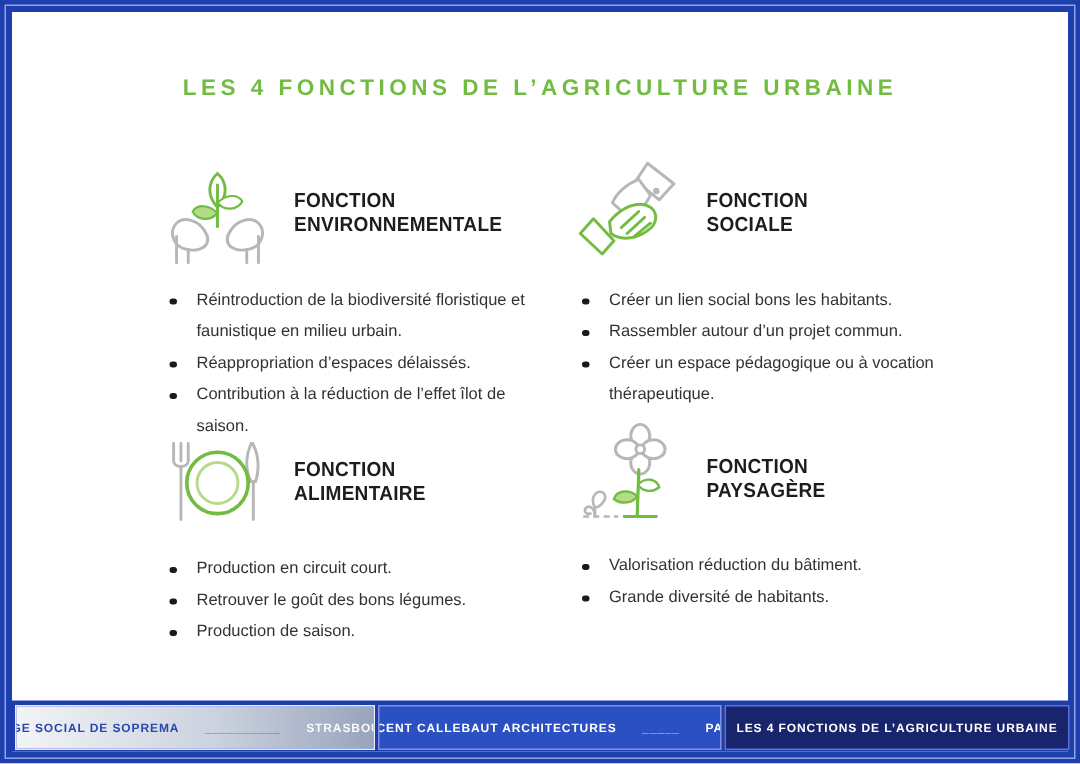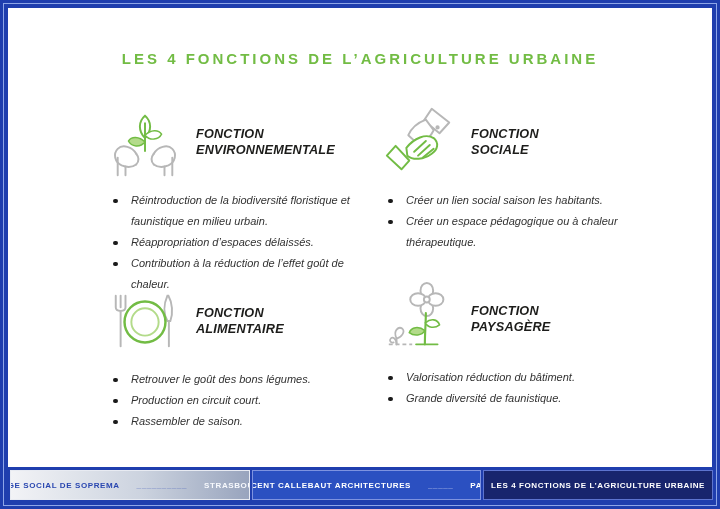--- a/index.html
+++ b/index.html
@@ -8,21 +8,21 @@
     font-family:"Liberation Sans","DejaVu Sans",sans-serif;
   }
   .frame{position:absolute;inset:0;border:8px solid var(--blue);pointer-events:none;z-index:5;}
   .hairline{position:absolute;inset:3px;border:1px solid var(--blueLine);pointer-events:none;z-index:6;}
 
   .title{
     position:absolute;top:50px;left:0;right:0;text-align:center;
     color:var(--green);font-weight:700;font-size:15px;letter-spacing:3px;
   }
 
-  .quad{position:absolute;width:268px;font-style:italic;}
+  .quad{position:absolute;width:268px;}
   .q1{left:106px;top:102px;}
   .q2{left:381px;top:102px;}
   .q3{left:106px;top:281px;}
   .q4{left:381px;top:279px;}
 
   .quad-head{display:flex;align-items:center;gap:12px;height:80px;}
   .icon-box{width:78px;height:78px;flex:0 0 78px;}
   .icon-box svg{width:100%;height:100%;display:block;}
   .quad-title{
     color:var(--ink);font-weight:700;font-size:13.5px;line-height:16px;
@@ -86,21 +86,21 @@
       </svg>
     </div>
     <h2 class="quad-title">
       <span>FONCTION</span>
       <span>ENVIRONNEMENTALE</span>
     </h2>
   </div>
   <ul class="bullets">
     <li>Réintroduction de la biodiversité floristique et faunistique en milieu urbain.</li>
     <li>Réappropriation d’espaces délaissés.</li>
-    <li>Contribution à la réduction de l’effet goût de chaleur.</li>
+    <li>Contribution à la réduction de l’effet îlot de saison.</li>
   </ul>
 </section>
 
 <section class="quad q2">
   <div class="quad-head">
     <div class="icon-box">
       <svg viewBox="0 0 80 80">
         <g fill="#fff" stroke="var(--gray)" stroke-width="2" stroke-linejoin="round" stroke-linecap="round">
           <path d="M52 6 L70 20 L60 31 L44 18 Z"></path>
           <path d="M46 17 C38 20 31 26 28 33 L40 44 C46 40 51 34 54 28 Z"></path>
@@ -112,22 +112,23 @@
           <path d="M34 50 L46 39 M38 54 L50 43 M43 56 L54 47"></path>
         </g>
       </svg>
     </div>
     <h2 class="quad-title">
       <span>FONCTION</span>
       <span>SOCIALE</span>
     </h2>
   </div>
   <ul class="bullets">
-    <li>Créer un lien social saison les habitants.</li>
-    <li>Créer un espace pédagogique ou à chaleur thérapeutique.</li>
+    <li>Créer un lien social bons les habitants.</li>
+    <li>Rassembler autour d’un projet commun.</li>
+    <li>Créer un espace pédagogique ou à vocation thérapeutique.</li>
   </ul>
 </section>
 
 <section class="quad q3">
   <div class="quad-head">
     <div class="icon-box">
       <svg viewBox="0 0 80 80">
         <g fill="none" stroke="var(--gray)" stroke-width="2" stroke-linecap="round">
           <path d="M10 14 L10 26 C10 31 20 31 20 26 L20 14"></path>
           <path d="M15 14 L15 26"></path>
@@ -138,23 +139,23 @@
         <circle cx="40" cy="41" r="21" fill="none" stroke="var(--green)" stroke-width="2.5"></circle>
         <circle cx="40" cy="41" r="14" fill="none" stroke="var(--greenLight)" stroke-width="2"></circle>
       </svg>
     </div>
     <h2 class="quad-title">
       <span>FONCTION</span>
       <span>ALIMENTAIRE</span>
     </h2>
   </div>
   <ul class="bullets">
+    <li>Production en circuit court.</li>
     <li>Retrouver le goût des bons légumes.</li>
-    <li>Production en circuit court.</li>
-    <li>Rassembler de saison.</li>
+    <li>Production de saison.</li>
   </ul>
 </section>
 
 <section class="quad q4">
   <div class="quad-head">
     <div class="icon-box">
       <svg viewBox="0 0 80 80">
         <g fill="#fff" stroke="var(--gray)" stroke-width="2">
           <ellipse cx="47" cy="11" rx="6.5" ry="8"></ellipse>
           <ellipse cx="47" cy="29" rx="6.5" ry="8"></ellipse>
@@ -176,21 +177,21 @@
         <path d="M8 66 L32 66" stroke="var(--gray)" stroke-width="1.8" stroke-dasharray="4 3"></path>
       </svg>
     </div>
     <h2 class="quad-title">
       <span>FONCTION</span>
       <span>PAYSAGÈRE</span>
     </h2>
   </div>
   <ul class="bullets">
     <li>Valorisation réduction du bâtiment.</li>
-    <li>Grande diversité de faunistique.</li>
+    <li>Grande diversité de habitants.</li>
   </ul>
 </section>
 
 <div class="footer-band">
   <div class="fbox f-left">
     <span>SIEGE SOCIAL DE SOPREMA</span>
     <span class="sep">__________</span>
     <span class="place">STRASBOURG</span>
   </div>
   <div class="fbox f-mid">

